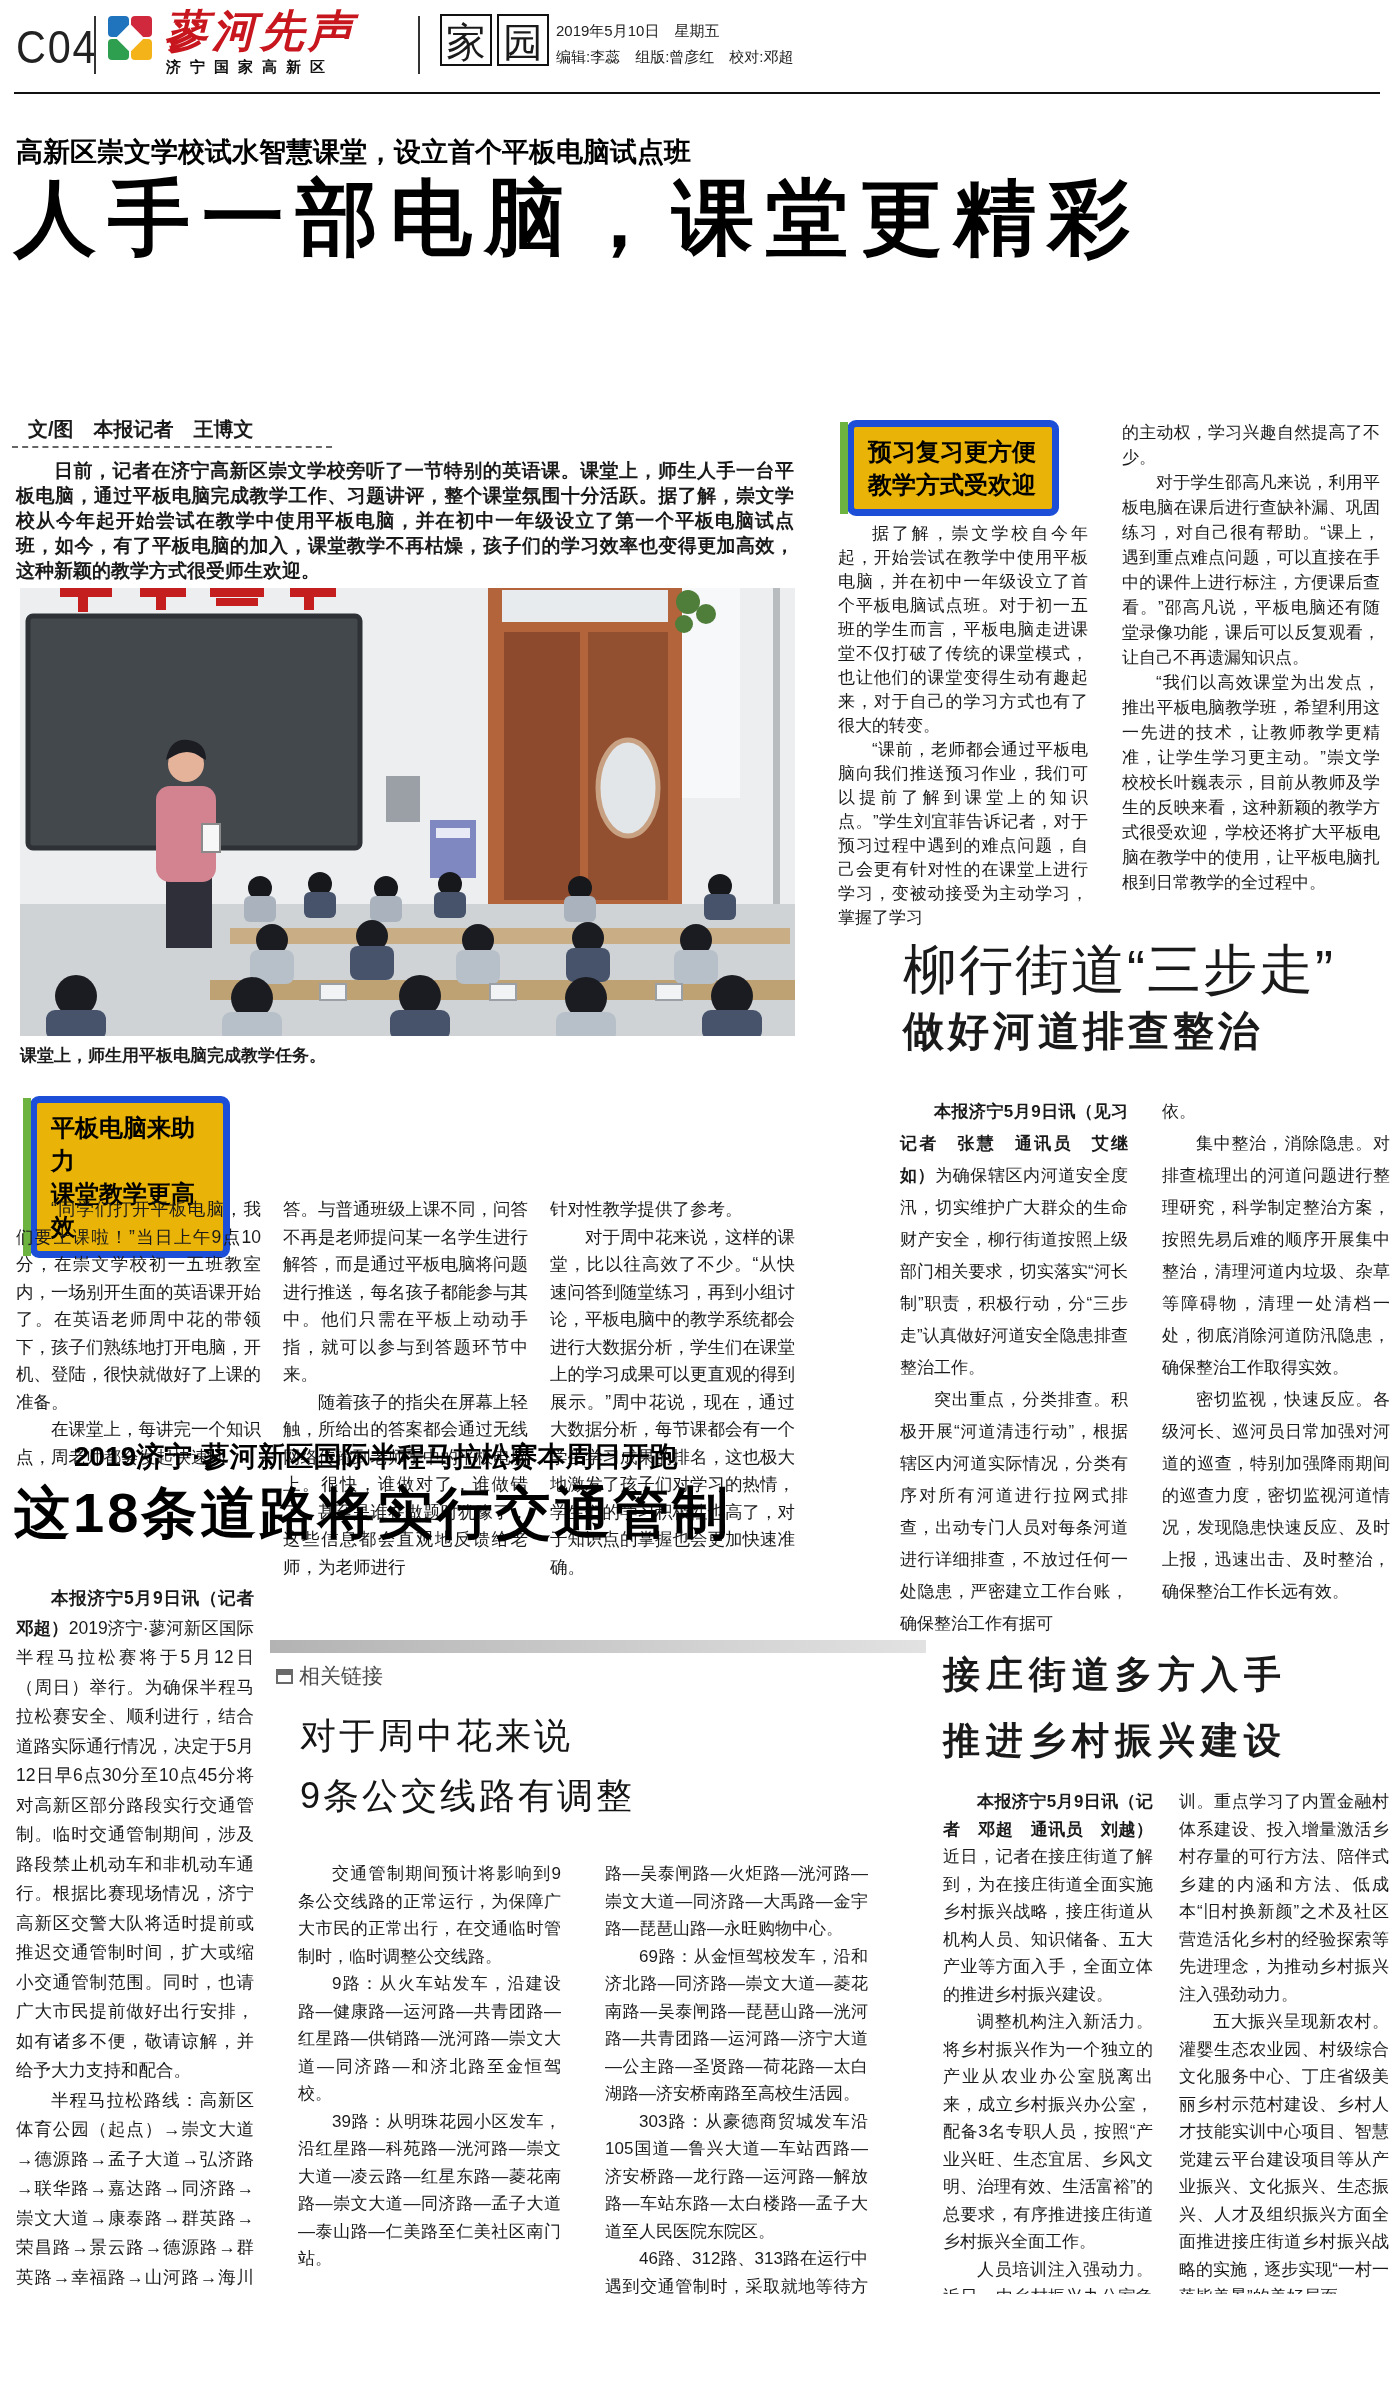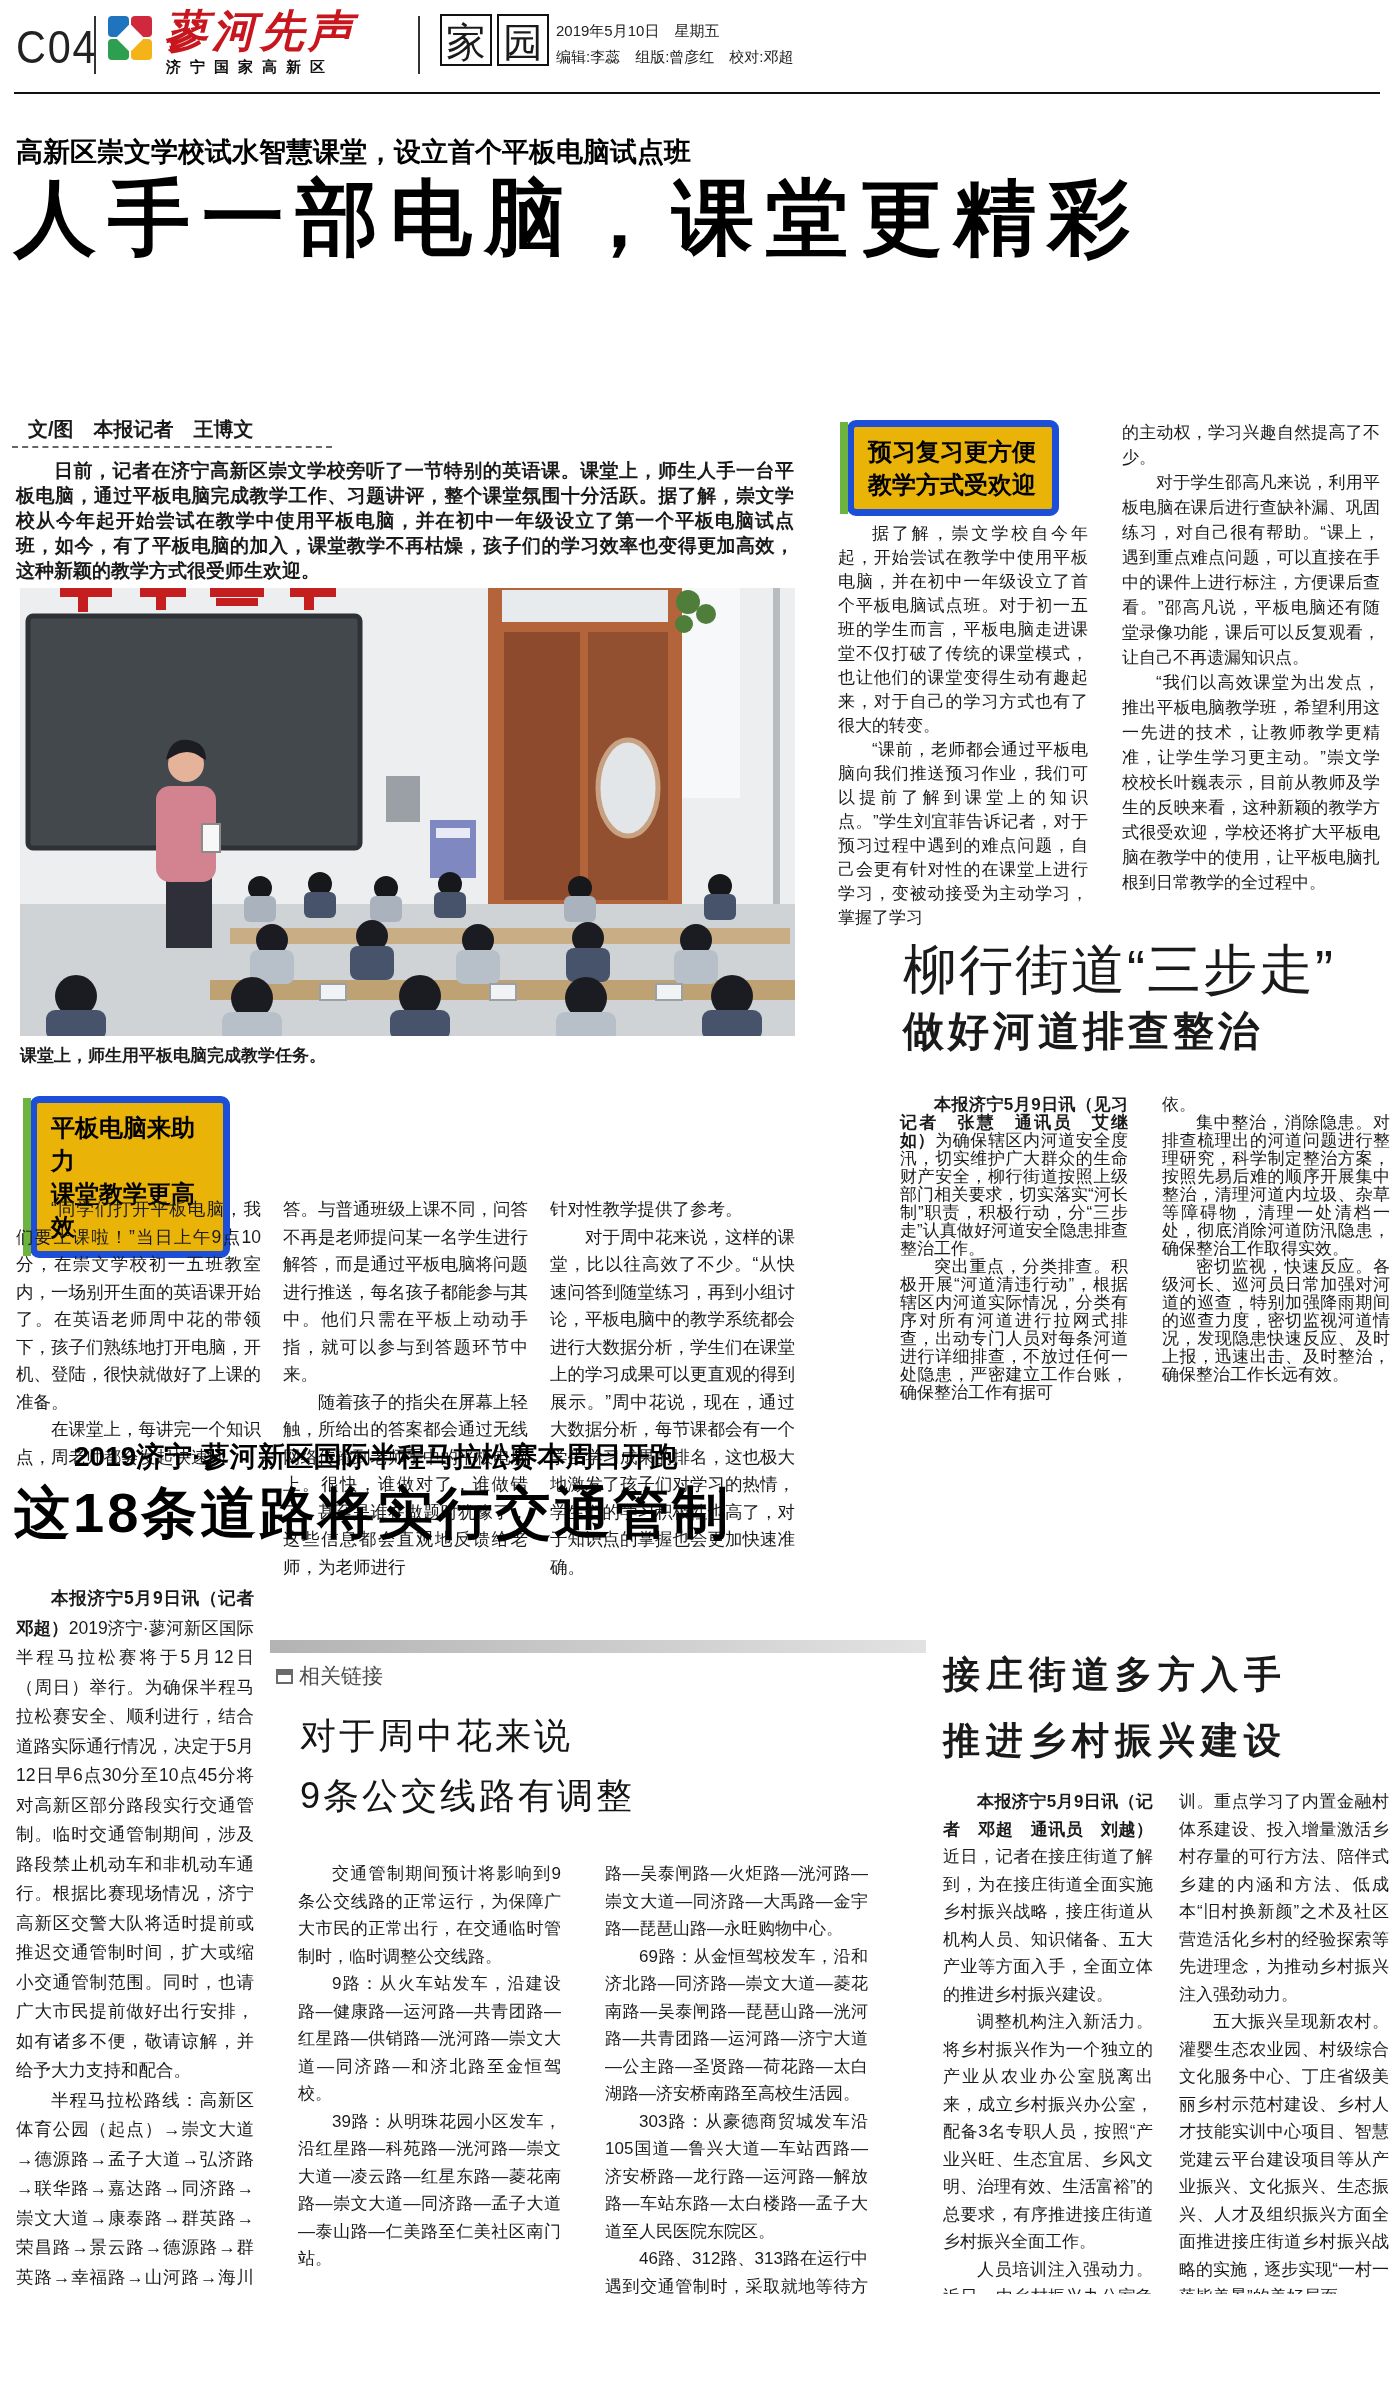--- a/index.html
+++ b/index.html
@@ -53,21 +53,21 @@
   .rcolA{position:absolute;left:838px;top:522px;width:250px;font-size:17px;line-height:24px;text-align:justify;}
   .rcolA p{margin:0;text-indent:2em;}
   .rcolB{position:absolute;left:1122px;top:420px;width:258px;font-size:17px;line-height:25px;text-align:justify;}
   .rcolB p{margin:0;text-indent:2em;}
   .rcolB p:first-child{text-indent:0;}
 
   
   .a2-h1{position:absolute;left:903px;top:934px;font-size:54px;font-weight:400;letter-spacing:2px;}
   .a2-h2{position:absolute;left:903px;top:1004px;font-size:41px;font-weight:600;letter-spacing:4px;}
   .a2-cols{left:900px;top:1096px;width:490px;gap:34px;}
-  .a2-cols .col{width:228px;line-height:18px;}
+  .a2-cols .col{width:228px;line-height:32px;}
 
   
   .a3-kicker{left:74px;top:1438px;font-size:28px;}
   .a3-headline{position:absolute;left:14px;top:1476px;font-size:56px;font-weight:900;letter-spacing:3px;color:#000;}
   .a3-col{position:absolute;left:16px;top:1584px;width:238px;font-size:17.5px;line-height:29.5px;text-align:justify;}
   .a3-col p{margin:0;text-indent:2em;}
 
   
   .linkbar{position:absolute;left:270px;top:1640px;width:656px;height:13px;
            background:linear-gradient(to right,#b3b3b3,#e2e2e2);}

